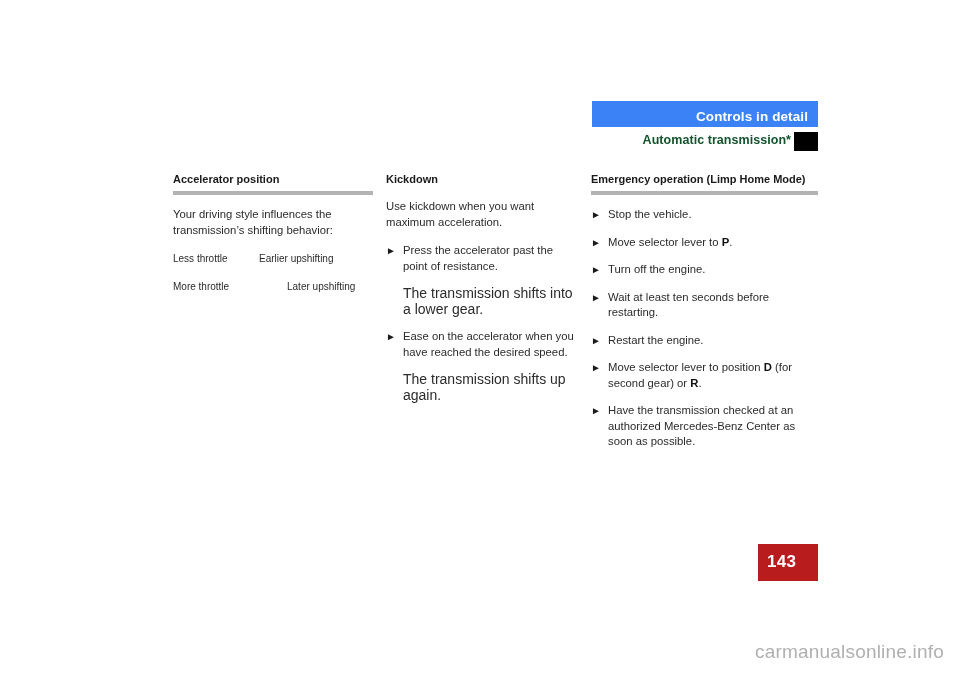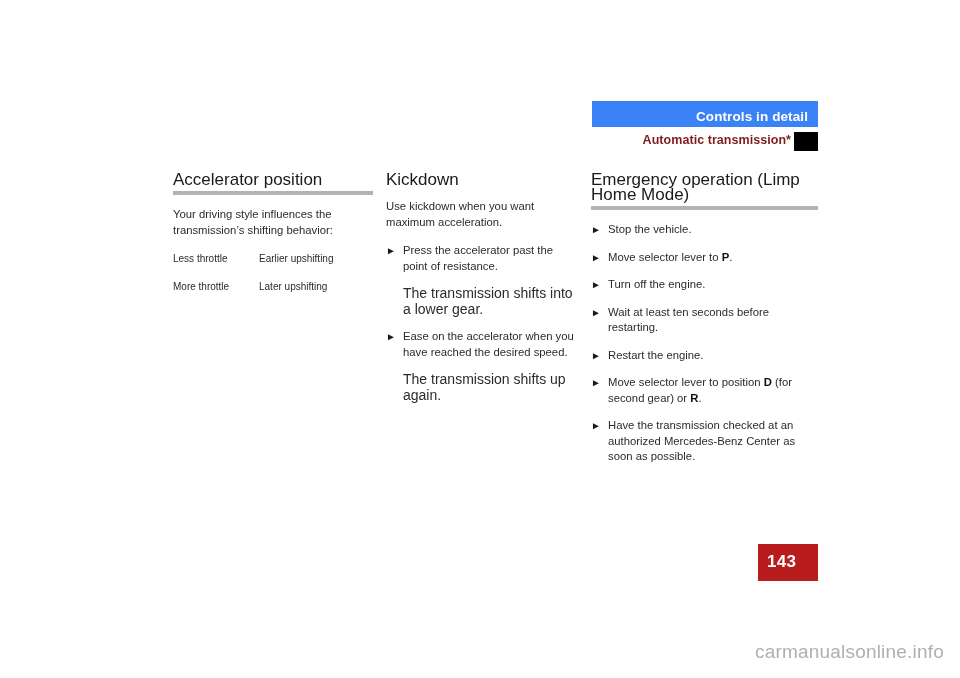--- a/index.html
+++ b/index.html
@@ -42,21 +42,21 @@
     top: 133px;
     width: 258px;
     height: 18px;
   }
   .subheader-title {
     position: absolute;
     right: 27px;
     top: 0;
     font-size: 12.5px;
     font-weight: bold;
-    color: #7f1d1d;
+    color: #14532d;
     white-space: nowrap;
     letter-spacing: 0.05px;
     margin-left: 30px;
   }
   .subheader-marker {
     position: absolute;
     right: 0;
     top: -1px;
     width: 24px;
     height: 19px;
@@ -73,22 +73,22 @@
     gap: 0;
   }
   .col {
     box-sizing: border-box;
   }
   .col-1 { width: 213px; padding-right: 13px; }
   .col-2 { width: 205px; padding-right: 13px; }
   .col-3 { width: 227px; }
 
   .sec-title {
-    font-size: 17px;
-    font-weight: normal;
+    font-size: 11px;
+    font-weight: bold;
     color: #1a1a1a;
     line-height: 15px;
     margin: 0 0 4px 0;
   }
   .sec-rule {
     height: 4px;
     background: #b3b3b3;
     margin: 0 0 12px 0;
   }
   .sec-gap {
@@ -106,21 +106,21 @@
   
   .kv-table {
     margin: 0;
   }
   .kv-row {
     display: flex;
     font-size: 10px;
     line-height: 15.5px;
     margin-bottom: 12px;
   }
-  .kv-row:last-child { margin-bottom: 0; }
+  .kv-row:last-child { margin-bottom: 0; gap: 28px; }
   .kv-k { width: 86px; flex: none; }
   .kv-v { flex: 1; }
 
   
   .step {
     display: flex;
     font-size: 11.3px;
     line-height: 15.5px;
     margin: 0 0 12px 0;
   }

